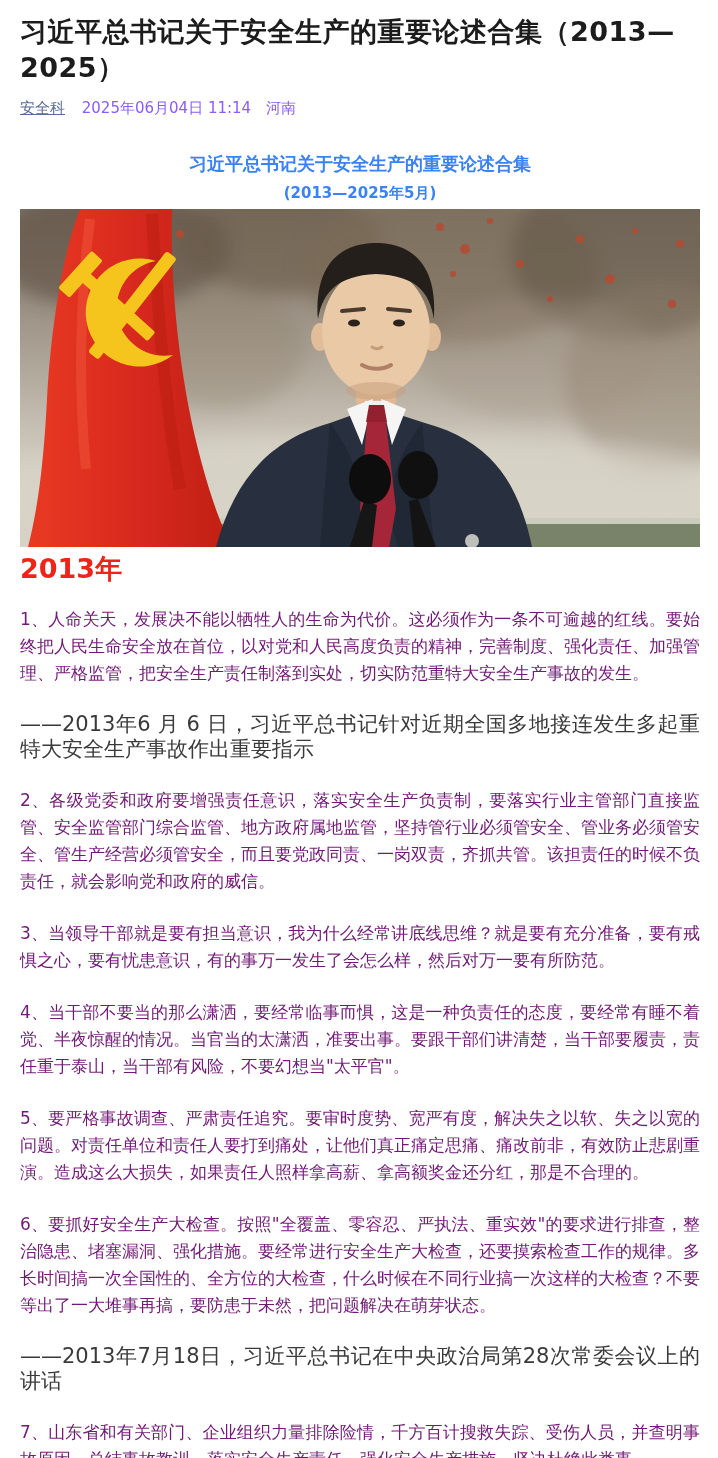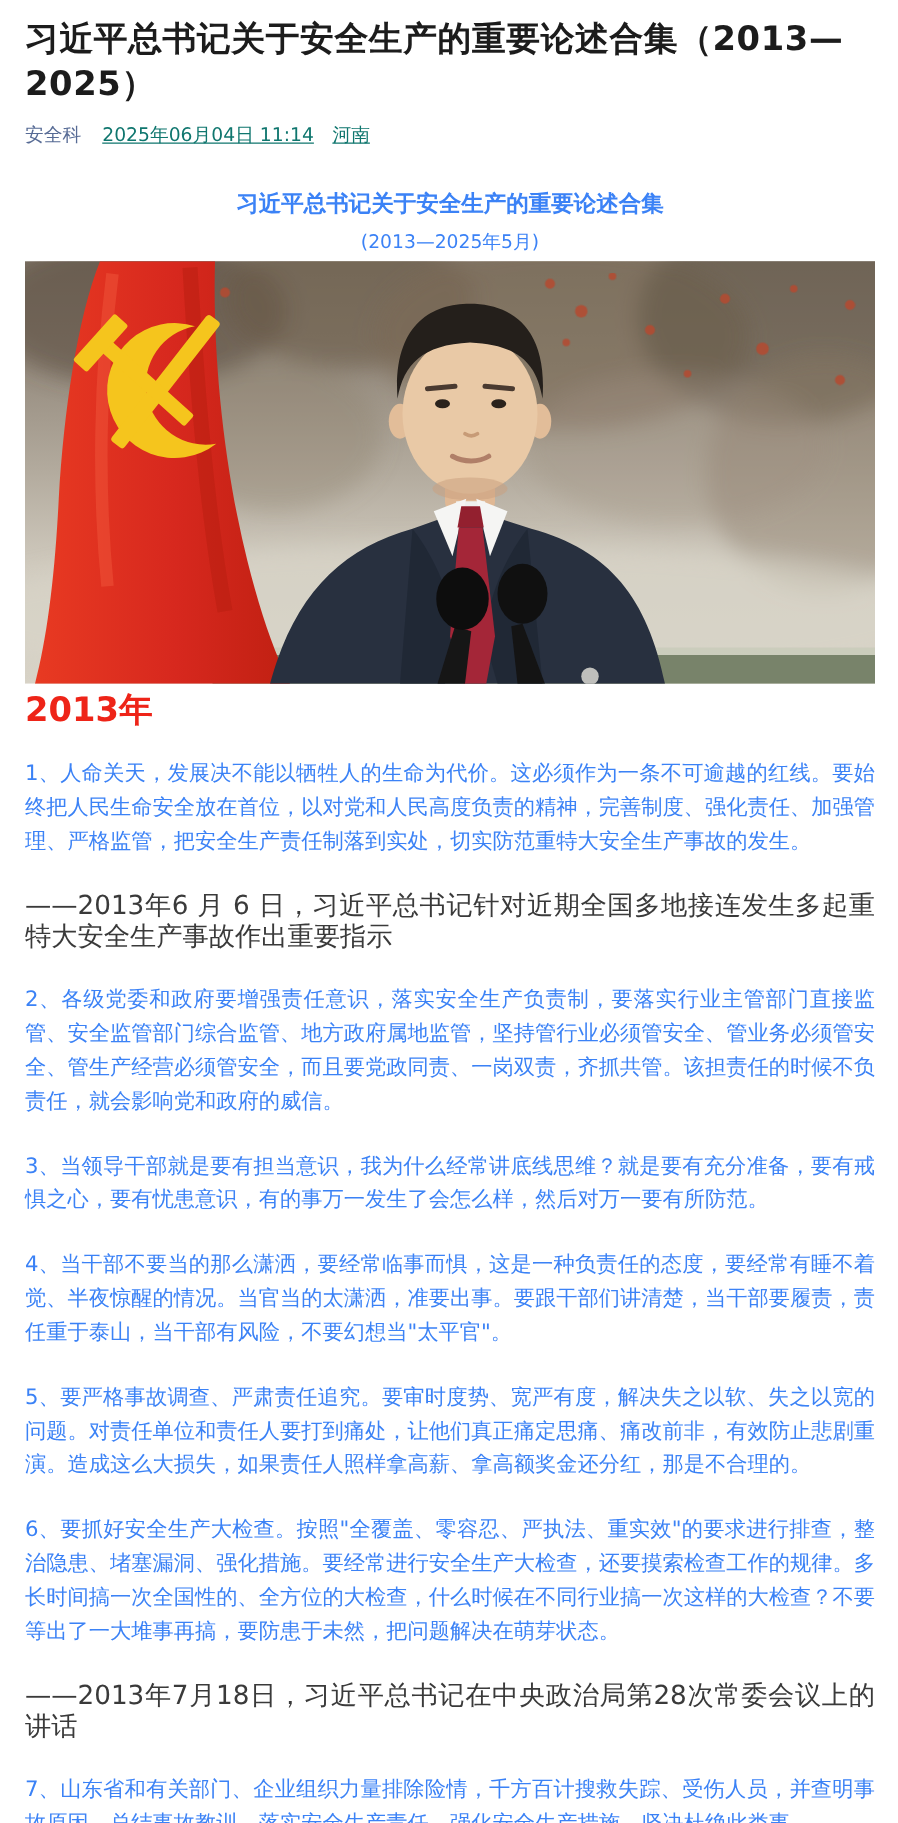--- a/index.html
+++ b/index.html
@@ -21,44 +21,44 @@
     color: #1c1c1c;
     letter-spacing: 0.5px;
   }
 
   .byline {
     font-size: 15px;
     line-height: 1.3;
     margin-bottom: 34px;
     white-space: nowrap;
   }
-  .byline .account { color: #576b95; margin-right: 12px; cursor: pointer; }
-  .byline .meta    { color: #0f766e; margin-right: 10px; text-decoration: underline; }
+  .byline .account { color: #576b95; margin-right: 12px; cursor: pointer; text-decoration: underline; }
+  .byline .meta    { color: #8b5cf6; margin-right: 10px; }
 
   .doc-heading { text-align: center; color: #3b82f6; }
   .doc-heading .dh1 { font-size: 18px; font-weight: 700; line-height: 1.3; }
-  .doc-heading .dh2 { font-size: 15px; font-weight: 400; line-height: 1.3; margin-top: 8px; }
+  .doc-heading .dh2 { font-size: 15px; font-weight: 700; line-height: 1.3; margin-top: 8px; }
 
   figure.photo { margin: 6px 0 0 0; padding: 0; width: 680px; height: 338px; }
   figure.photo svg { display: block; }
 
   .year-heading {
     margin: 6px 0 20px 0;
     font-size: 27px;
     font-weight: 700;
     color: #ee2418;
     line-height: 1.2;
   }
 
   .para {
     font-size: 17px;
     line-height: 27px;
     margin: 0 0 25px 0;
     text-align: justify;
-    color: #3b82f6;
+    color: #701a75;
   }
   .attr {
     font-size: 21px;
     line-height: 25px;
     margin: 0 0 25px 0;
     text-align: justify;
     color: #3a3a3a;
   }
 </style>
 </head>

